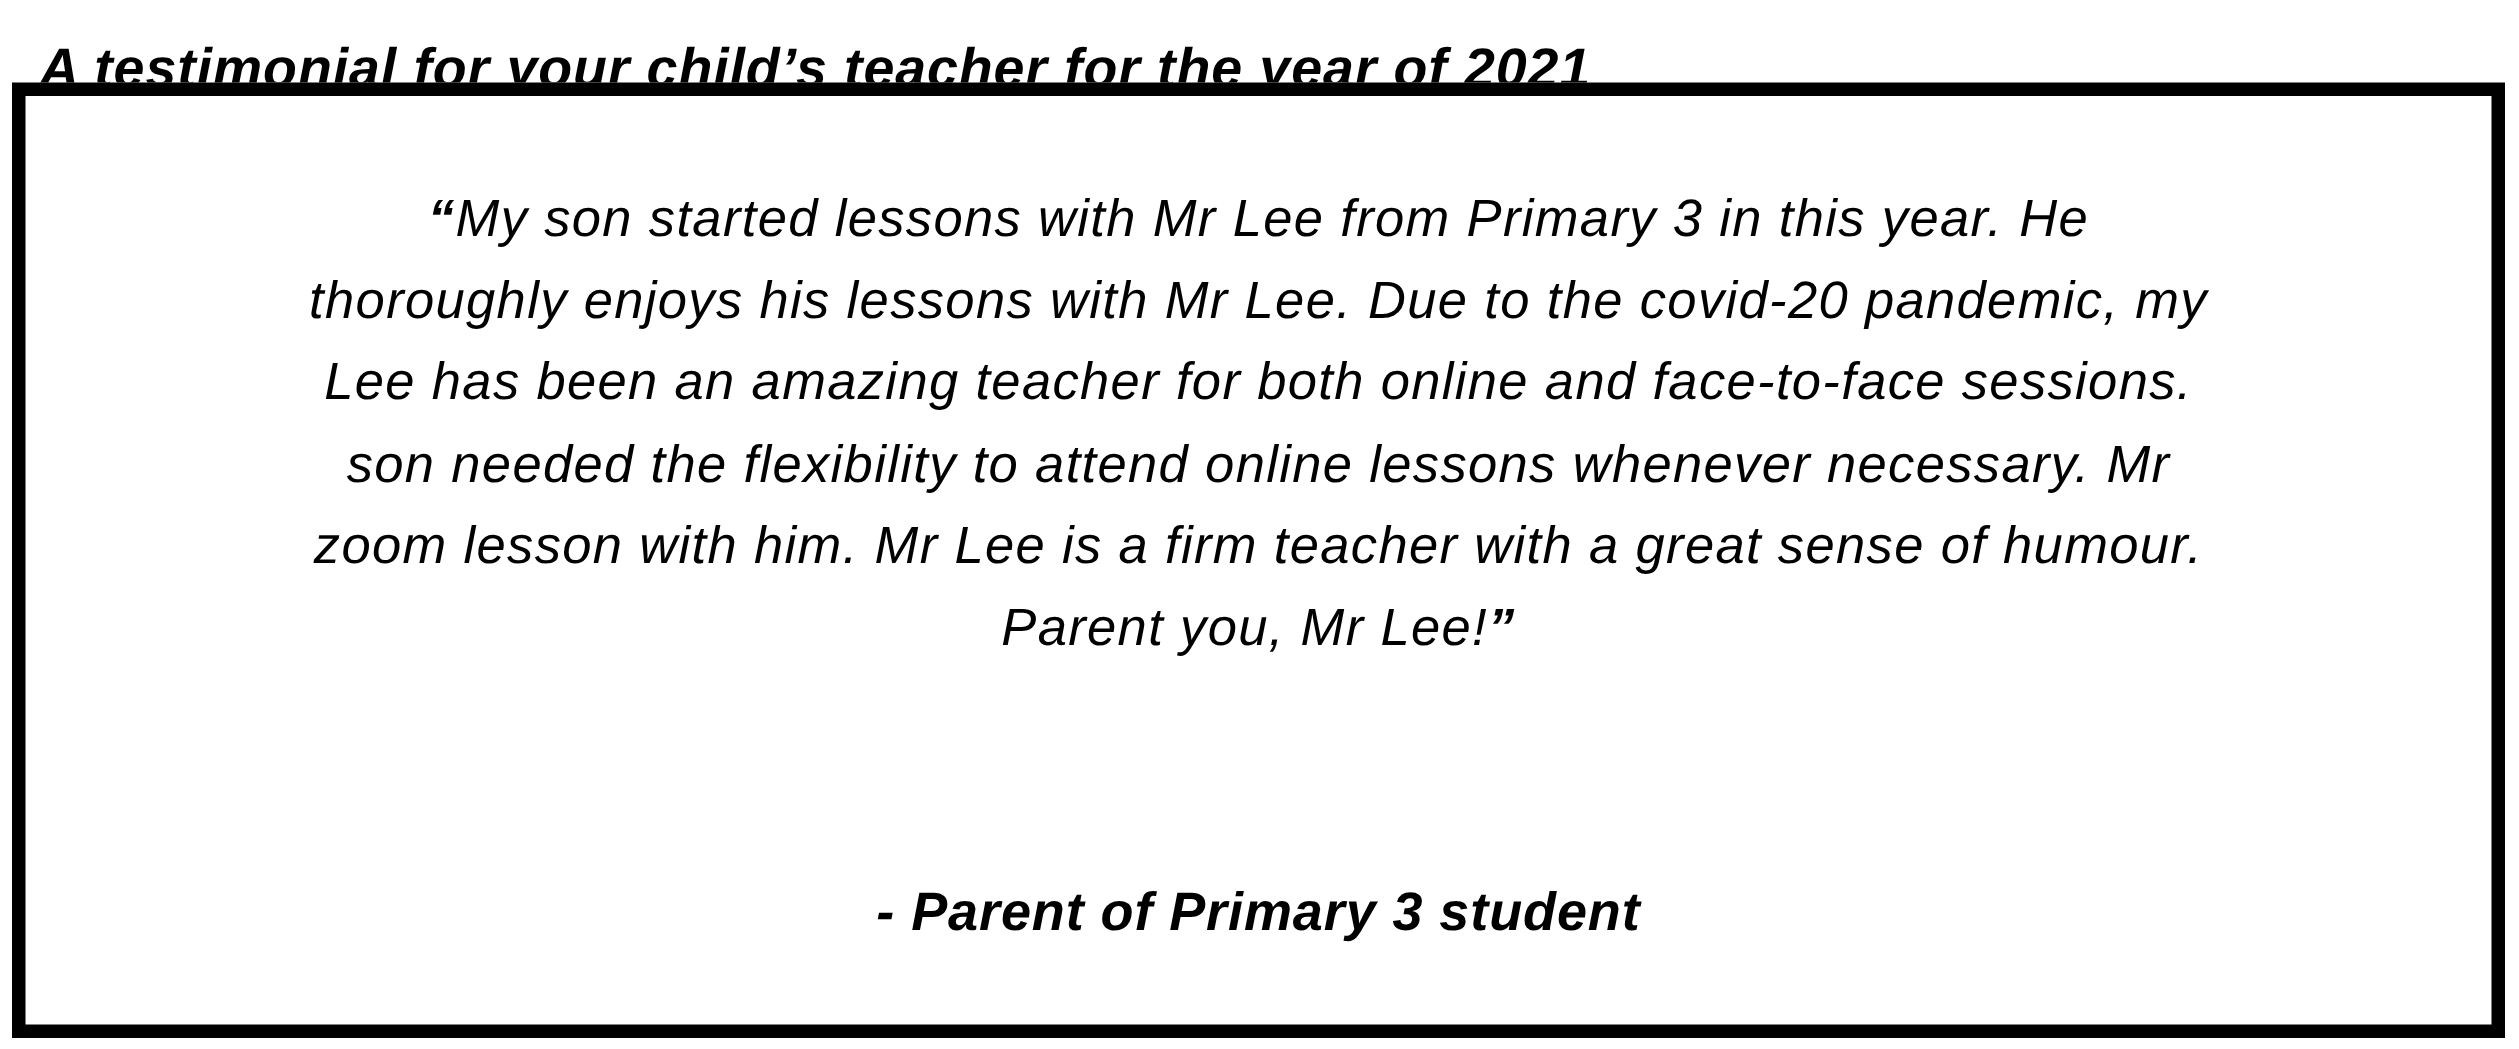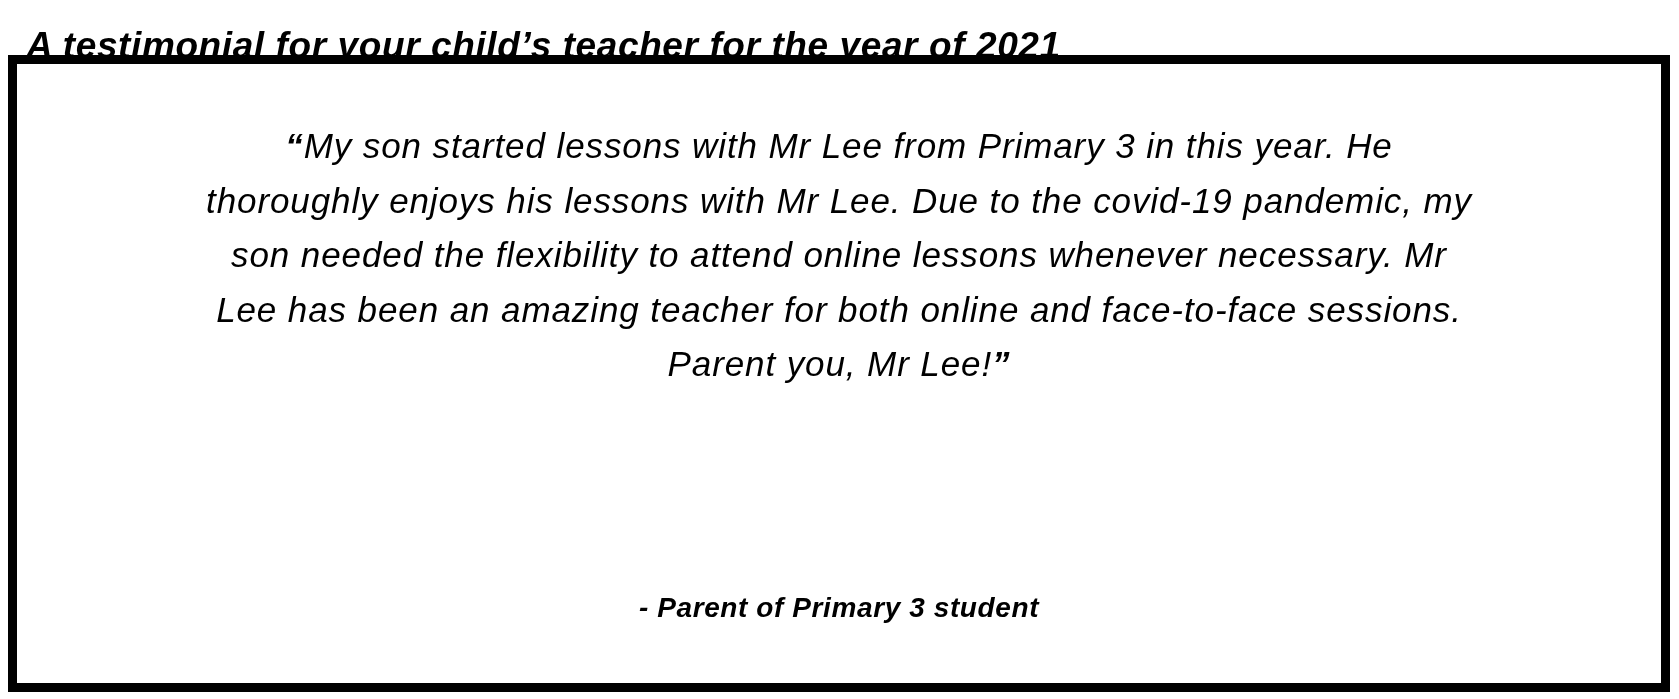--- a/index.html
+++ b/index.html
@@ -56,37 +56,38 @@
     .quote-mark {
       font-weight: 700;
     }
     .signature {
       position: absolute;
       left: 0;
       right: 0;
       top: 522px;
       margin: 0;
       text-align: center;
-      font-size: 28px;
+      font-size: 36px;
       line-height: 44px;
       font-weight: 700;
       font-style: italic;
       letter-spacing: 0.6px;
       white-space: nowrap;
     }
   </style>
 </head>
 <body>
 
 <h1 class="page-heading">A testimonial for your child’s teacher for the year of 2021</h1>
 
 <div class="testimonial-box">
 
   <p class="quote-body">
     <span class="quote-line"><span class="quote-mark">“</span><span>My son started lessons with Mr Lee from Primary 3 in this year. He</span></span>
-    <span class="quote-line">thoroughly enjoys his lessons with Mr Lee. Due to the covid-19 pandemic, my</span>
+    <span class="quote-line">thoroughly enjoys his lessons with Mr Lee. Due to the covid-20 pandemic, my</span>
+    <span class="quote-line">Lee has been an amazing teacher for both online and face-to-face sessions.</span>
     <span class="quote-line">son needed the flexibility to attend online lessons whenever necessary. Mr</span>
-    <span class="quote-line">Lee has been an amazing teacher for both online and face-to-face sessions.</span>
+    <span class="quote-line">zoom lesson with him. Mr Lee is a firm teacher with a great sense of humour.</span>
     <span class="quote-line"><span>Parent you, Mr Lee!</span><span class="quote-mark">”</span></span>
   </p>
 
   <p class="signature">- Parent of Primary 3 student</p>
 </div>
 
 </body></html>

